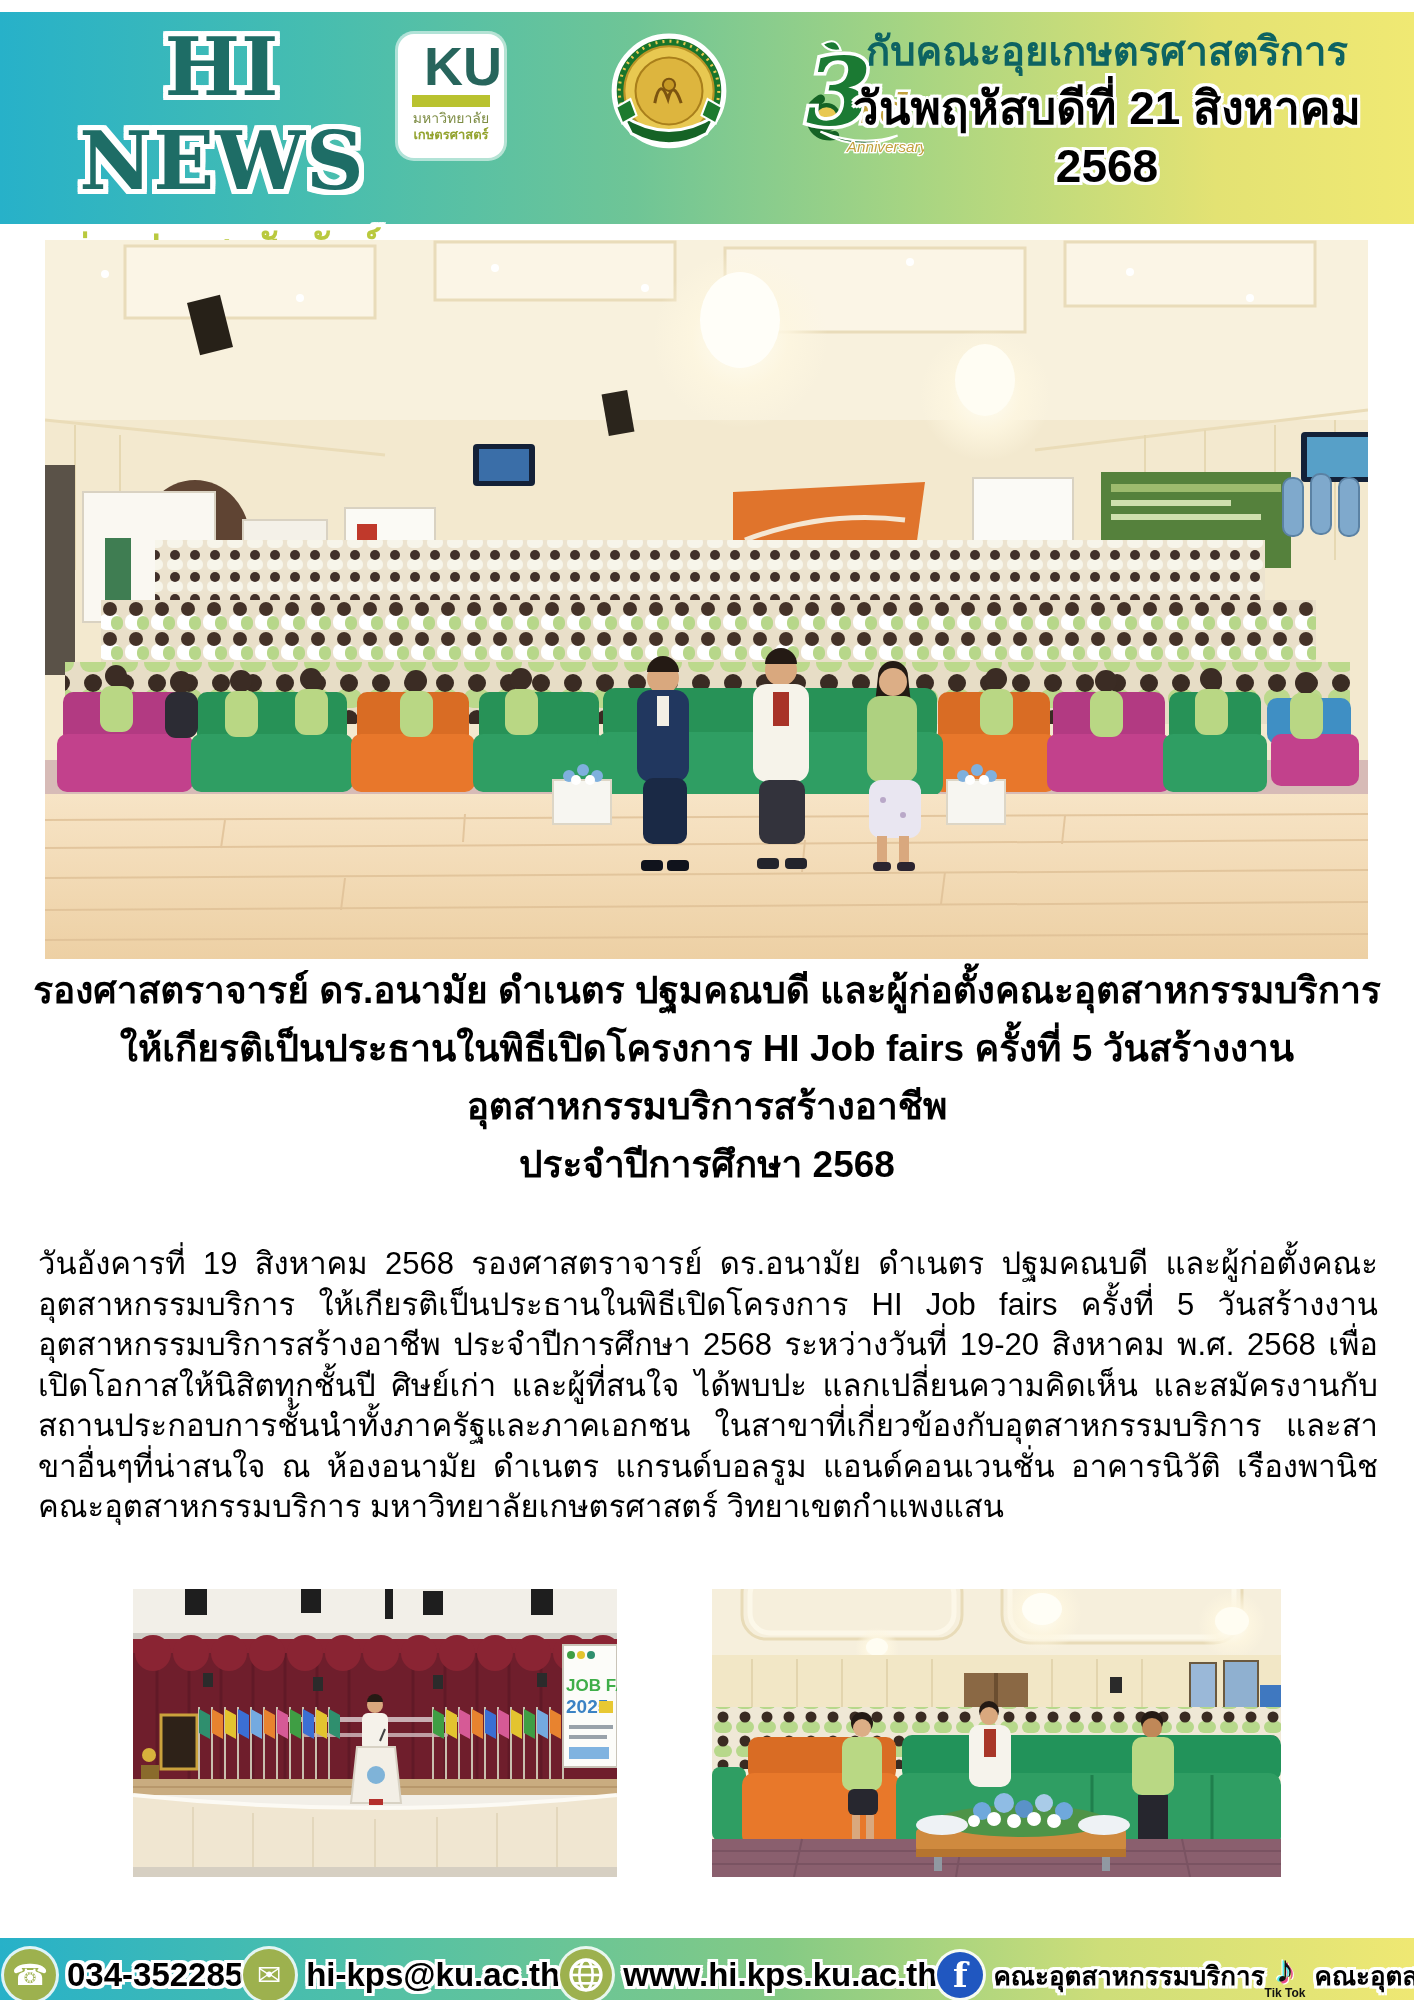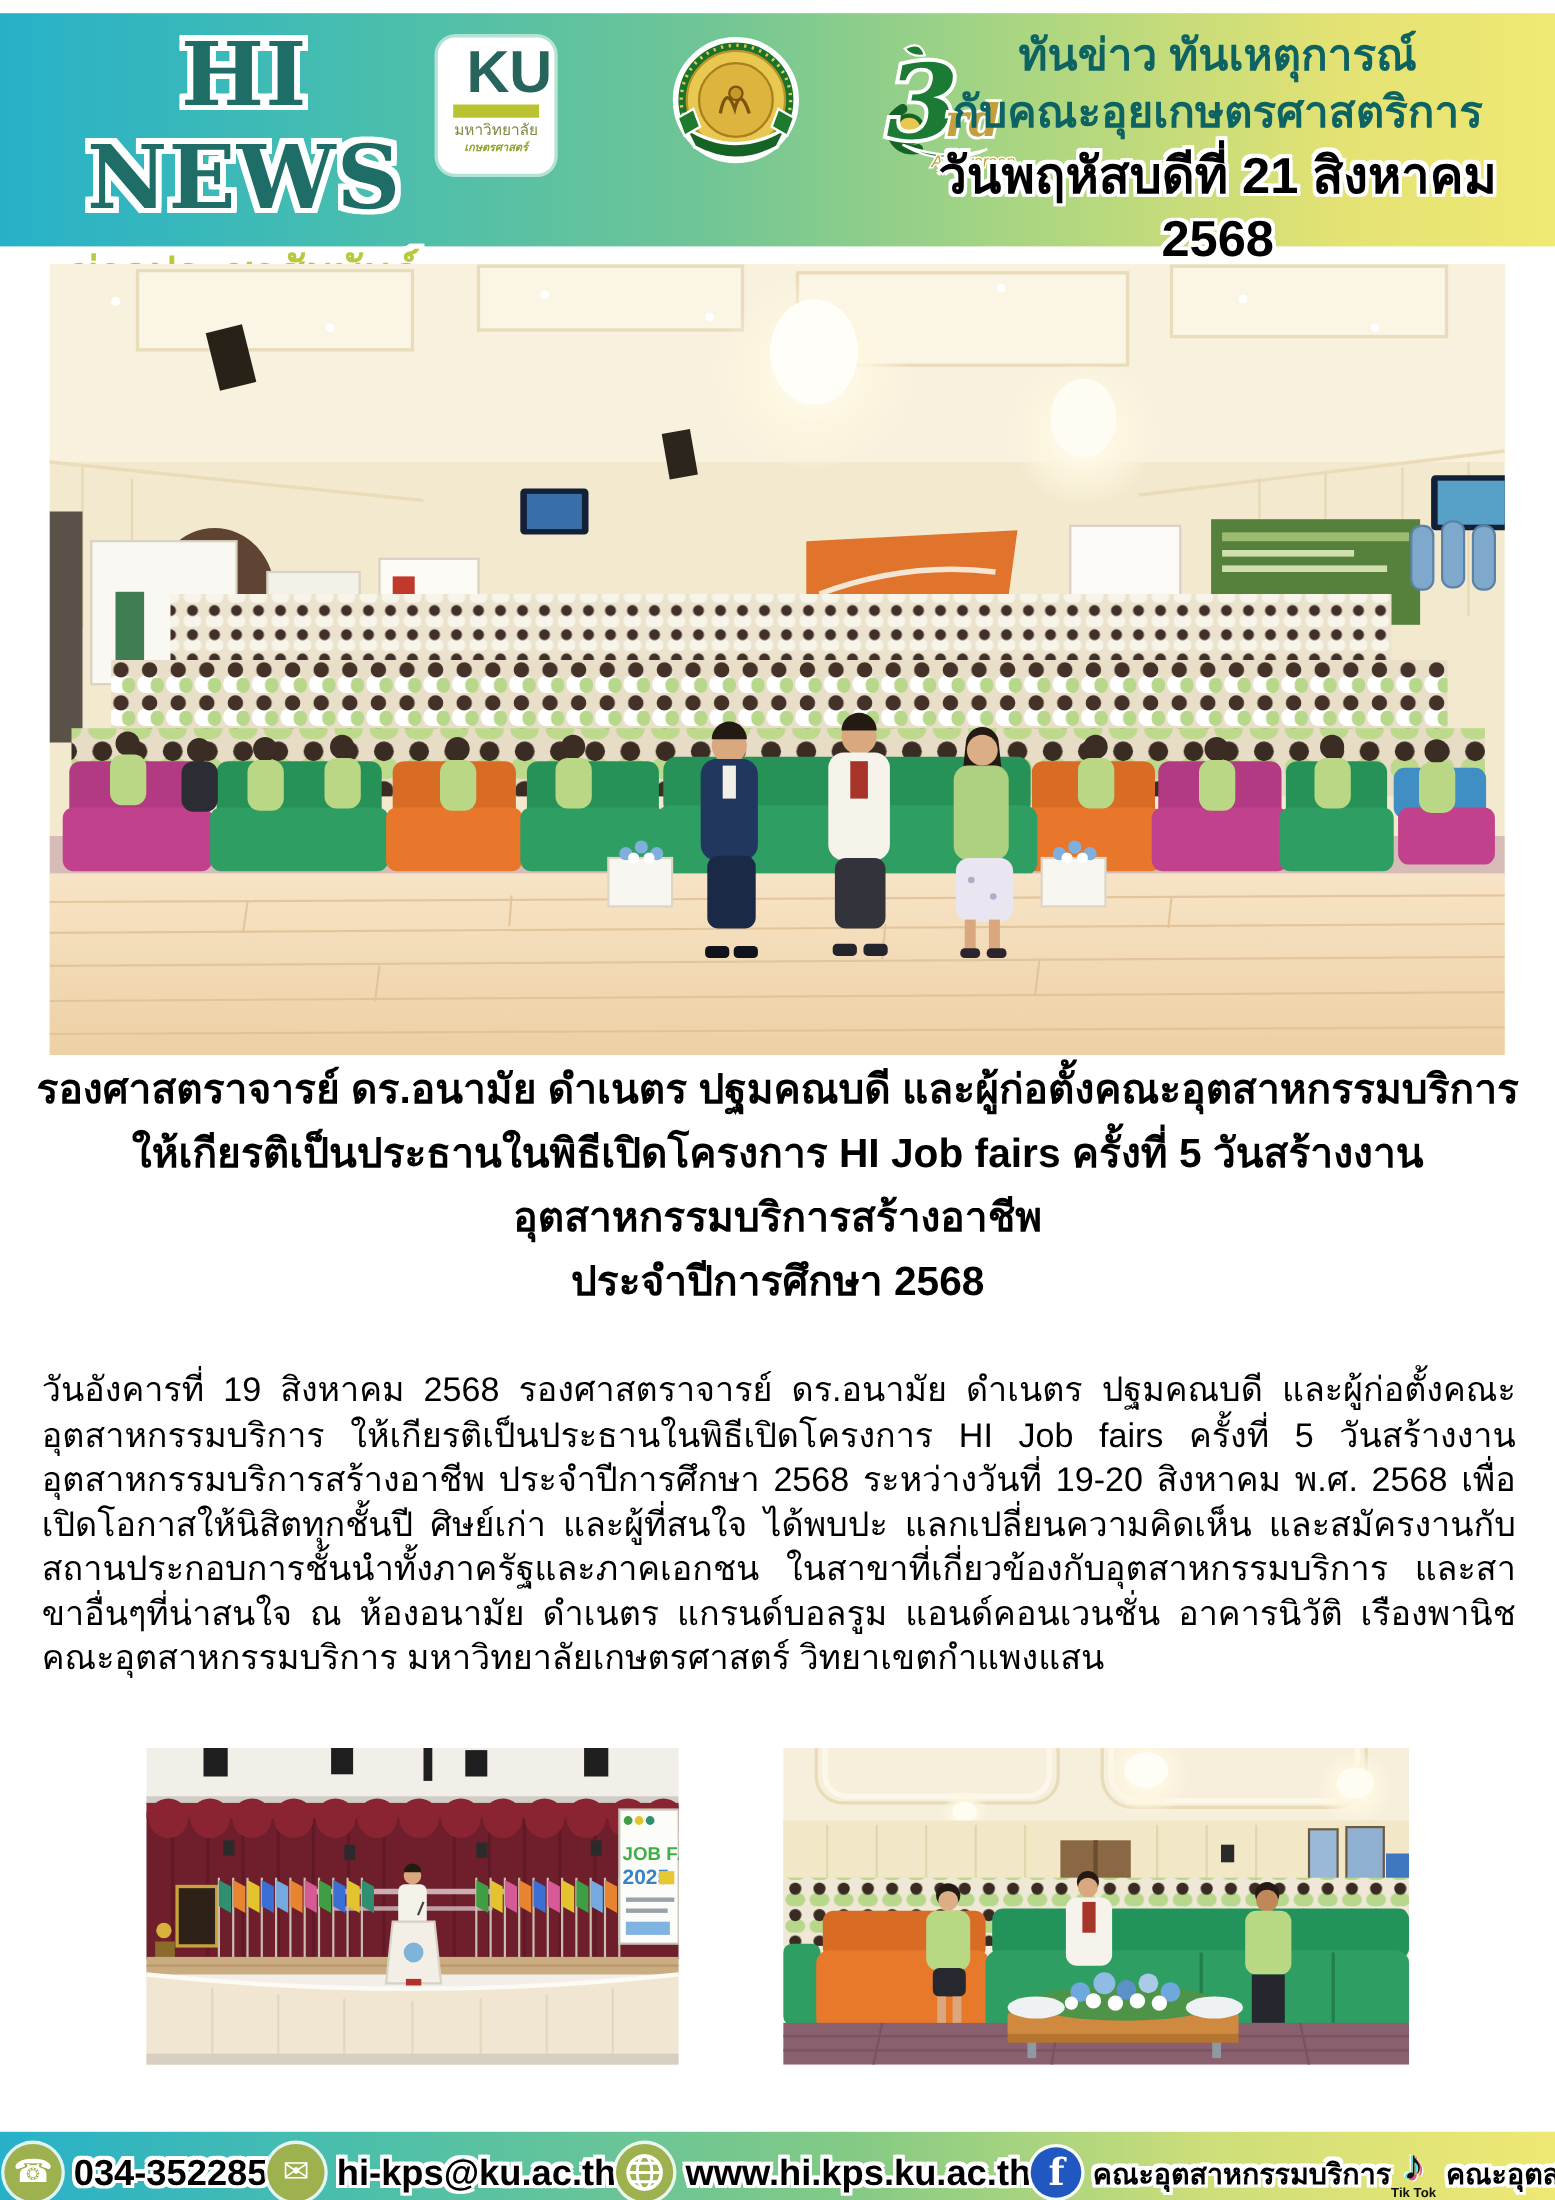--- a/index.html
+++ b/index.html
@@ -11,21 +11,21 @@
     background:linear-gradient(90deg,#27b1c9 0%,#46bdb0 22%,#6fc596 45%,#a8d582 65%,#e3e273 86%,#f0e973 100%);}
   .outline-w{text-shadow:-3px -3px 0 #fff,0 -3px 0 #fff,3px -3px 0 #fff,-3px 0 0 #fff,3px 0 0 #fff,-3px 3px 0 #fff,0 3px 0 #fff,3px 3px 0 #fff;}
   .outline-big{text-shadow:-5px -5px 0 #fff,0 -5px 0 #fff,5px -5px 0 #fff,-5px 0 0 #fff,5px 0 0 #fff,-5px 5px 0 #fff,0 5px 0 #fff,5px 5px 0 #fff,-3px -5px 0 #fff,3px -5px 0 #fff,-5px -3px 0 #fff,5px -3px 0 #fff,-5px 3px 0 #fff,5px 3px 0 #fff,-3px 5px 0 #fff,3px 5px 0 #fff;}
   .brand{position:absolute;left:44px;top:8px;width:356px;text-align:center;}
   .brand-title{font-family:"DejaVu Serif","Liberation Serif",serif;font-weight:bold;font-size:80px;line-height:94px;color:#1e6d66;letter-spacing:1px;}
   .brand-sub{font-size:40px;font-weight:bold;color:#b9c93e;line-height:46px;margin-top:18px;}
   .ku-card{position:absolute;left:398px;top:22px;width:106px;height:124px;background:#ffffff;border-radius:16px;text-align:center;box-shadow:0 0 0 3px rgba(255,255,255,0.55);}
   .ku-abbr{font-size:54px;font-weight:bold;color:#27655c;line-height:56px;margin-top:4px;padding-left:24px;}
   .ku-bar{width:78px;height:12px;background:#b9c22f;margin:1px auto 4px;}
   .ku-l1{font-size:14px;color:#7d8c44;line-height:15px;}
-  .ku-l2{font-size:10px;color:#93a32e;font-weight:bold;line-height:17px;font-style:italic;}
+  .ku-l2{font-size:13px;color:#93a32e;font-weight:bold;line-height:17px;}
   .seal{position:absolute;left:602px;top:16px;width:134px;height:134px;}
   .anniv{position:absolute;left:792px;top:20px;width:132px;height:132px;}
   .tagline{position:absolute;left:800px;top:14px;width:614px;text-align:center;}
   .tag{font-size:40px;font-weight:bold;color:#0d6362;line-height:51px;}
   .date{font-size:46px;font-weight:bold;color:#000000;line-height:58px;margin-top:2px;}
 
   
   .photo-main{position:absolute;left:45px;top:228px;width:1323px;height:719px;}
   .photo-left{position:absolute;left:133px;top:1577px;width:484px;height:288px;}
   .photo-right{position:absolute;left:712px;top:1577px;width:569px;height:288px;}
@@ -85,21 +85,20 @@
       <path d="M30 12 q14 -8 18 6 q-12 2 -18 -6 z" fill="#1b7a33" stroke="#ffffff" stroke-width="2"></path>
       <path d="M28 66 q-16 10 -8 26 q6 12 22 10" fill="none" stroke="#156325" stroke-width="9" stroke-linecap="round"></path>
       <path d="M28 98 q38 22 76 4 q-36 12 -76 -4 z" fill="#156325" stroke="#ffffff" stroke-width="2"></path>
       <circle cx="34" cy="84" r="12" fill="#e8c851" stroke="#156325" stroke-width="4"></circle>
       <text x="14" y="92" font-size="92" font-family="DejaVu Serif, serif" font-style="italic" font-weight="bold" fill="#1b7a33" stroke="#ffffff" stroke-width="7" paint-order="stroke">3</text>
       <text x="66" y="90" font-size="40" font-family="DejaVu Serif, serif" font-style="italic" font-weight="bold" fill="#c2a03c" stroke="#ffffff" stroke-width="5" paint-order="stroke">rd</text>
       <text x="54" y="118" font-size="15" font-style="italic" fill="#c2a03c" stroke="#ffffff" stroke-width="2.5" paint-order="stroke">Anniversary</text>
     </svg>
 
     <div class="tagline">
-      <div class="tag">ทันข่าว ทันเหตุการณ์</div>
       <div class="tag">กับคณะอุยเกษตรศาสตริการ</div>
       <div class="date outline-w">วันพฤหัสบดีที่ 21 สิงหาคม 2568</div>
     </div>
   </header>
 
   <div class="photo-main">
     <svg viewBox="0 0 1323 719" preserveAspectRatio="none" role="img">
       <defs>
         <pattern id="cFar" width="20" height="22" patternUnits="userSpaceOnUse">
           <rect width="20" height="22" fill="#ece3cf"></rect>

